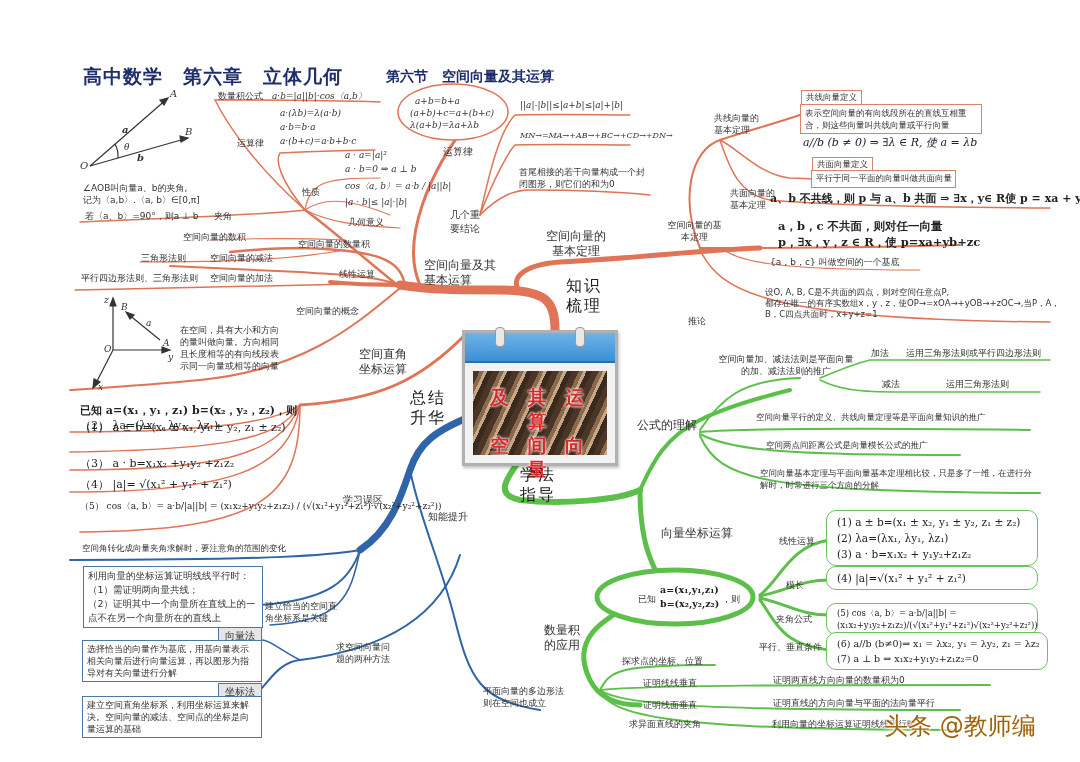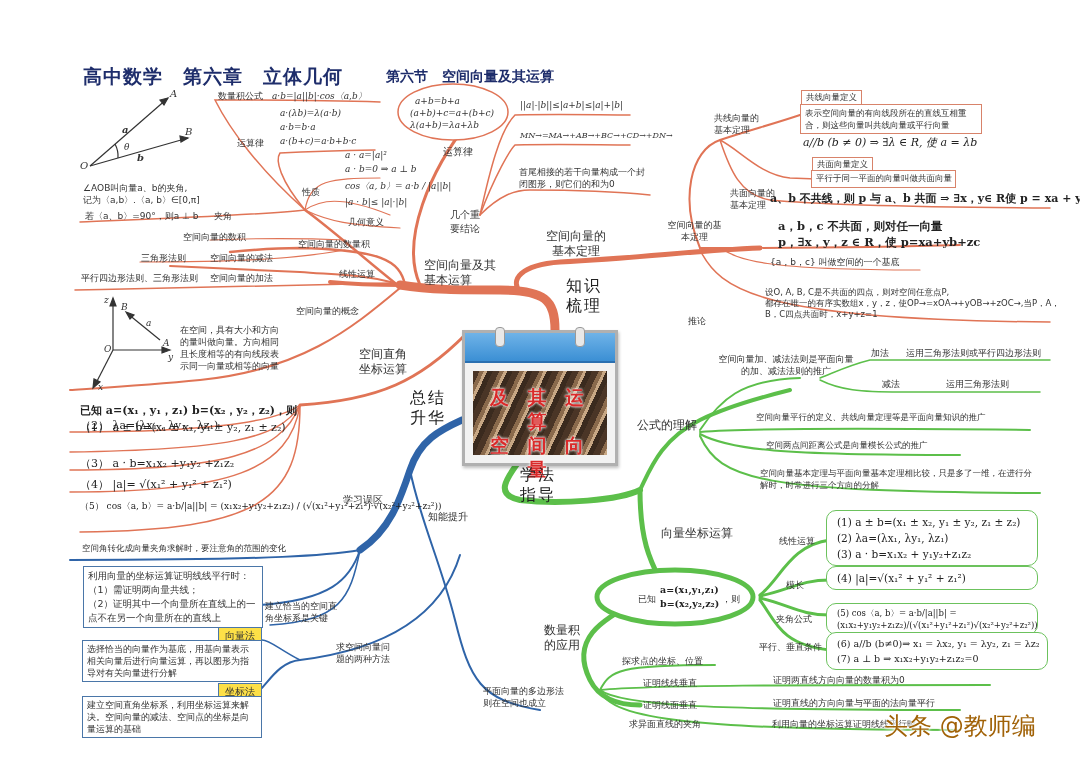--- a/index.html
+++ b/index.html
@@ -10,21 +10,21 @@
   .subtitle{font-size:14px;font-weight:bold;color:#1e2d6b;}
   .t9{font-size:9px;color:#333;}
   .t10{font-size:10px;color:#333;}
   .t12{font-size:12px;color:#333;}
   .math{font-family:"DejaVu Serif","Liberation Serif",serif;font-style:italic;}
   .mb{font-family:"DejaVu Serif","Liberation Serif",serif;font-size:11px;color:#222;}
   .mid{font-size:12px;color:#333;line-height:15px;white-space:normal;}
   .obox{border:1px solid #d8836a;background:#fff;padding:2px 4px;font-size:8.5px;color:#333;}
   .otag{border:1px solid #d8836a;border-bottom:none;background:#fff;padding:1px 4px;font-size:8.5px;color:#333;}
   .bbox{border:1.5px solid #4a76a8;background:#fff;padding:2px 4px;font-size:9.5px;color:#333;line-height:14px;white-space:normal;}
-  .btag{border:1.5px solid #4a76a8;border-bottom:none;background:#fde047;padding:1px 6px;font-size:10px;color:#333;}
+  .btag{border:1.5px solid #4a76a8;border-bottom:none;background:#e5e5e5;padding:1px 6px;font-size:10px;color:#333;}
   .gbox{border:1.5px solid #6cc25d;border-radius:10px;background:#fff;padding:3px 10px;font-family:"DejaVu Serif","Liberation Serif",serif;font-size:10.5px;color:#222;line-height:16px;}
   .center-card{position:absolute;left:462px;top:330px;width:150px;height:130px;background:#f2f2f2;border:3px solid #b0b0b0;box-shadow:1px 2px 3px rgba(0,0,0,.25);}
   .center-card .head{height:28px;background:linear-gradient(#6fb3e8,#3b8fd4);border-bottom:2px solid #2a6fb0;}
   .ring{position:absolute;top:-6px;width:8px;height:18px;border-radius:4px;background:#e8e8e8;border:1px solid #999;}
   .center-card .pic{position:absolute;left:8px;top:38px;width:134px;height:84px;background:
     repeating-linear-gradient(115deg,#4a3526 0 6px,#8a6a4c 6px 10px,#c7a784 10px 13px,#3a2a1e 13px 18px);}
   .pic .label{position:absolute;left:0;top:14px;width:134px;text-align:center;color:#d92a2a;font-weight:bold;font-size:19px;letter-spacing:6px;line-height:24px;text-shadow:0 0 2px #fff,0 0 3px #fff;}
   .watermark{font-size:24px;color:#a16207;text-shadow:0 0 3px #fff,0 0 3px #fff,0 0 4px #fff;}
   .sec{font-size:16px;color:#222;letter-spacing:2px;line-height:20px;white-space:normal;}
 </style>

